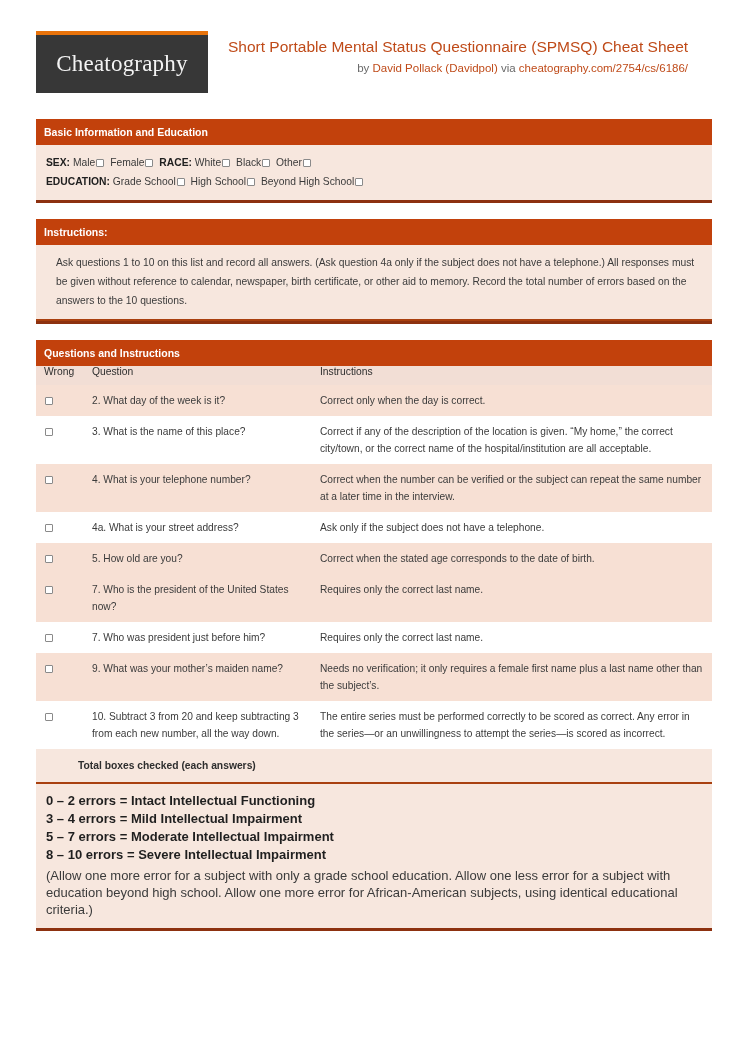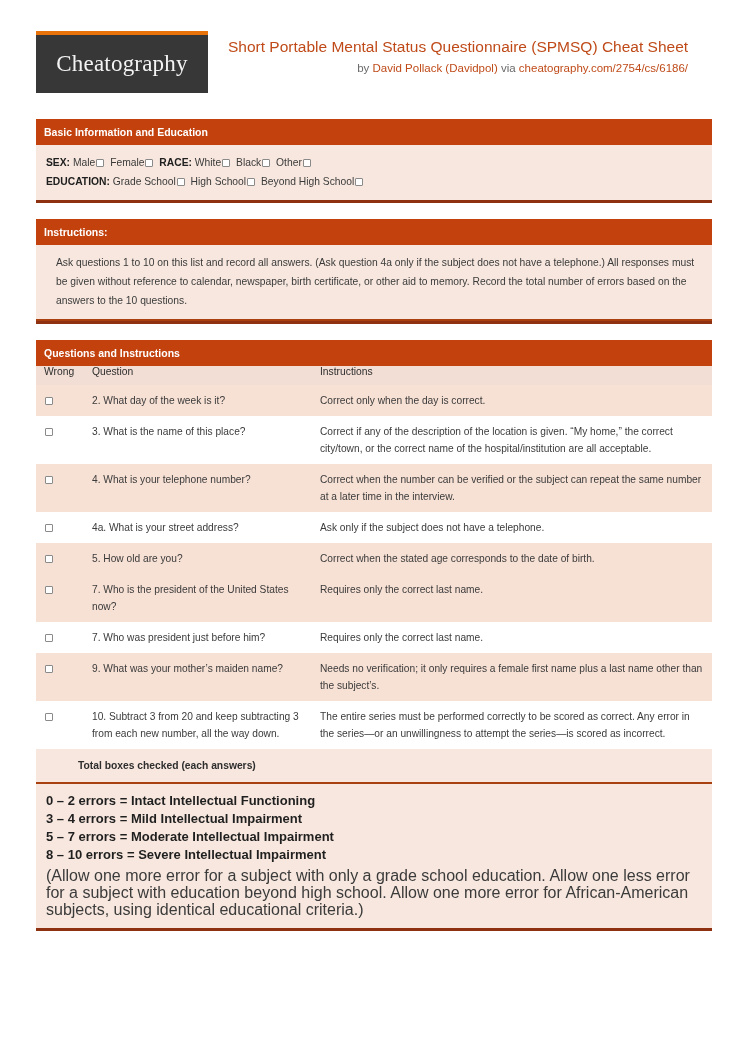--- a/index.html
+++ b/index.html
@@ -136,21 +136,21 @@
     border-top: 2px solid #a9400f;
     padding: 8px 10px 10px 10px;
   }
   .score-line {
     font-size: 13px;
     font-weight: bold;
     color: #1f1f1f;
     line-height: 18px;
   }
   .score-note {
-    font-size: 16px;
+    font-size: 13px;
     line-height: 17px;
     color: #3b3b3b;
     margin-top: 3px;
   }
 
   
   .footer {
     display: flex;
     margin-top: 18px;
     padding-top: 10px;

